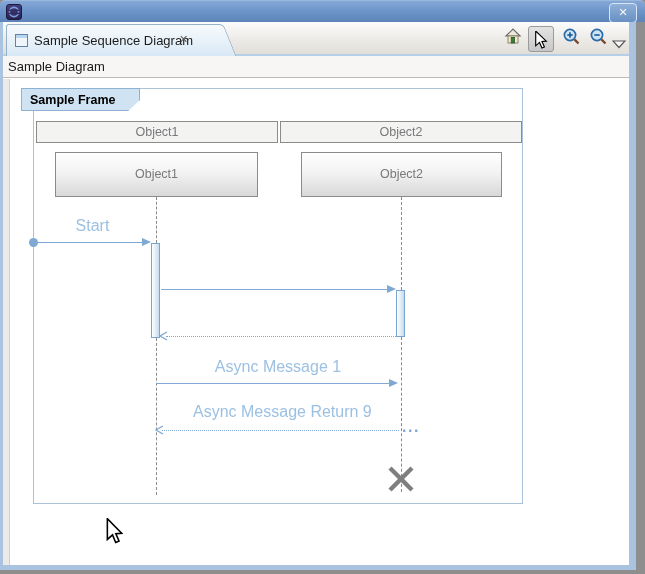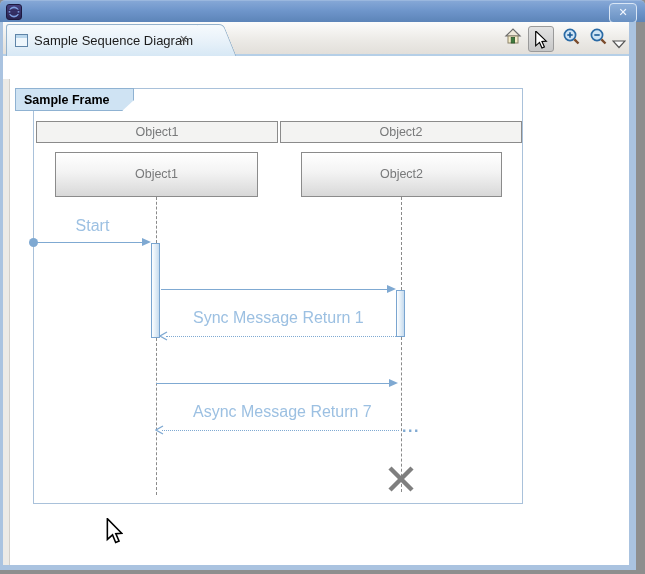--- a/index.html
+++ b/index.html
@@ -50,21 +50,21 @@
   #breadcrumb{left:0;top:34px;width:626px;height:22px;background:#f7f6f4;
     border-bottom:1px solid #bdbab6;box-sizing:border-box;}
   #breadcrumb-title{left:5px;top:3px;font-size:13px;color:#1a1a1a;}
 
   
   #canvas{left:0;top:57px;width:626px;height:486px;background:#ffffff;}
   #left-strip{left:0;top:57px;width:7px;height:486px;background:#eceae6;border-right:1px solid #d3d0cb;box-sizing:border-box;}
 
   
   #frame{left:30px;top:66px;width:490px;height:416px;border:1px solid #a9c1da;box-sizing:border-box;}
-  #frame-label{left:12px;top:66px;width:119px;height:23px;background:#cfe3f3;
+  #frame-label{left:18px;top:66px;width:119px;height:23px;background:#cfe3f3;
     border:1px solid #8fb2d2;box-sizing:border-box;
     clip-path:polygon(0 0,100% 0,100% 52%,90% 100%,0 100%);
     font-size:12.5px;font-weight:bold;color:#000;line-height:22px;padding-left:8px;}
   .hdr{top:99px;height:22px;background:#f3f3f2;border:1px solid #8b8b8b;box-sizing:border-box;
     color:#78797a;font-size:12.5px;text-align:center;line-height:20px;}
   #hdr1{left:33px;width:242px;}
   #hdr2{left:277px;width:242px;}
   .lifehead{top:130px;height:45px;background:linear-gradient(180deg,#ffffff 0%,#f3f3f3 45%,#d8d8d8 100%);
     border:1px solid #8b8b8b;box-sizing:border-box;color:#78797a;font-size:12.5px;text-align:center;line-height:43px;}
   #life1{left:52px;width:203px;}
@@ -166,20 +166,23 @@
           <line x1="12.4" y1="12.4" x2="16.5" y2="16.5" stroke="#7a4a2a" stroke-width="2.4"></line>
         </svg>
       </div>
       <div class="abs" id="viewmenu">
         <svg width="14" height="9" viewBox="0 0 14 9">
           <polygon points="1,1 13,1 7,7.5" fill="#fcfcfc" stroke="#555555" stroke-width="1.2"></polygon>
         </svg>
       </div>
     </div>
 
+    <div id="breadcrumb" class="abs">
+      <span id="breadcrumb-title" class="abs">Sample Diagram</span>
+    </div>
 
     <div id="canvas" class="abs"></div>
     <div id="left-strip" class="abs"></div>
 
     <div id="frame" class="abs"></div>
     <div id="frame-label" class="abs">Sample Frame</div>
 
     <div id="hdr1" class="abs hdr">Object1</div>
     <div id="hdr2" class="abs hdr">Object2</div>
 
@@ -199,30 +202,30 @@
     <div id="start-arrow" class="abs arrow-r"></div>
     <div id="start-label" class="abs msg-label">Start</div>
 
     <div id="sync1-line" class="abs msg-line"></div>
     <div id="sync1-arrow" class="abs arrow-r"></div>
 
     <div id="ret1-line" class="abs msg-line dotted"></div>
     <svg class="abs" style="left:156px;top:309px" width="10" height="10" viewBox="0 0 10 10">
       <polyline points="8,1 1,5 8,9" fill="none" stroke="#7fa9d2" stroke-width="1.3"></polyline>
     </svg>
-    <div id="ret1-label" class="abs msg-label">Sync Message Return 1</div>
 
     <div id="async1-line" class="abs msg-line"></div>
     <div id="async1-arrow" class="abs arrow-r"></div>
+    <div id="async1-label" class="abs msg-label">Async Message 1</div>
 
     <div id="ret2-line" class="abs msg-line dotted"></div>
     <svg class="abs" style="left:152px;top:403px" width="10" height="10" viewBox="0 0 10 10">
       <polyline points="8,1 1,5 8,9" fill="none" stroke="#7fa9d2" stroke-width="1.3"></polyline>
     </svg>
-    <div id="ret2-label" class="abs msg-label">Async Message Return 7</div>
+    <div id="ret2-label" class="abs msg-label">Async Message Return 9</div>
 
     <div id="del-dots" class="abs">...</div>
     <svg id="del-x" class="abs" width="30" height="30" viewBox="0 0 30 30">
       <line x1="4" y1="4" x2="26" y2="26" stroke="#7f7f7f" stroke-width="4.5"></line>
       <line x1="26" y1="4" x2="4" y2="26" stroke="#7f7f7f" stroke-width="4.5"></line>
     </svg>
 
     <svg id="mouse-cursor" class="abs" width="17" height="26" viewBox="0 0 13 20">
       <path d="M1,0.5 L1,16.5 L5,13 L7.4,18.8 L10,17.7 L7.5,12 L12,11.7 Z" fill="#ffffff" stroke="#000000" stroke-width="1.2"></path>
     </svg>

